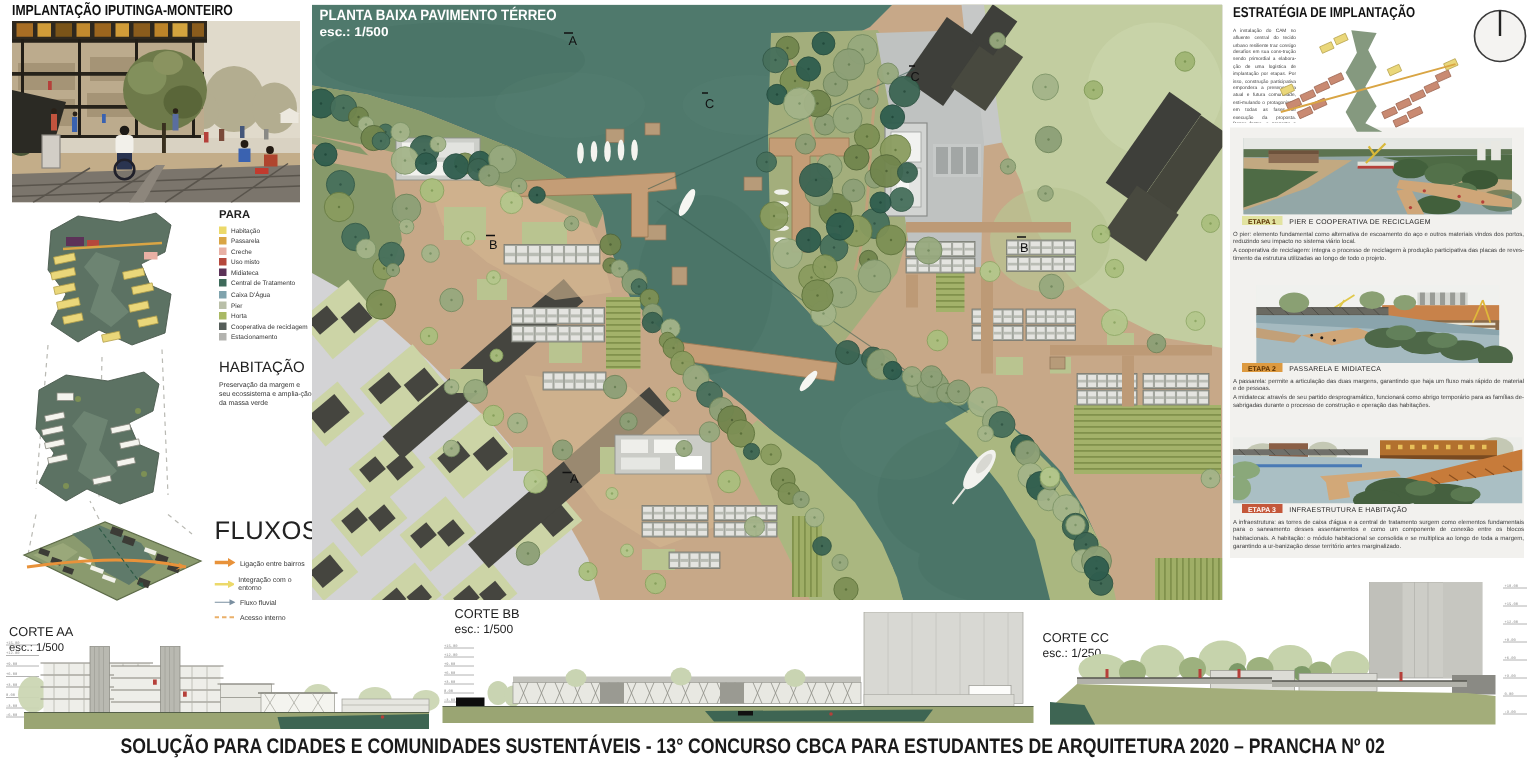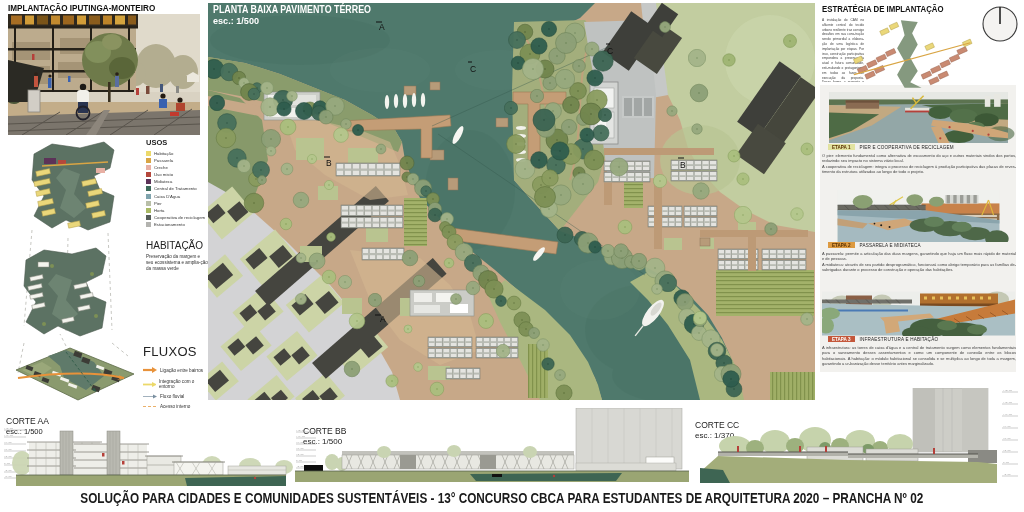--- a/index.html
+++ b/index.html
@@ -212,21 +212,21 @@
   </g>
 
   <path d="M10 240 C 40 236 80 232 116 240" fill="none" stroke="#e8923a" stroke-width="2"></path>
   <path d="M116 240 l-5 -3 l1 3 l-3 2 z" fill="#e8923a"></path>
 
   <line x1="58" y1="214" x2="88" y2="254" stroke="#2e5a46" stroke-width="0.8" stroke-dasharray="3 2"></line>
   <path d="M88 254 l-1 -4 l-3 2 z" fill="#2e5a46"></path>
 </svg>
 
 <div class="abs" style="left:146px;top:138px;width:60px">
-  <div style="font-size:7.5px;font-weight:bold;color:#222;margin-bottom:4px">USOS</div>
+  <div style="font-size:7.5px;font-weight:bold;color:#222;margin-bottom:4px">PARA</div>
 
 <div class="uitem">
       <span class="usw" style="background:#ecd96a"></span>
       <span class="ulb">Habitação</span>
     </div>
 
 <div class="uitem">
       <span class="usw" style="background:#d9a544"></span>
       <span class="ulb">Passarela</span>
     </div>
@@ -276,21 +276,21 @@
       <span class="ulb">Estacionamento</span>
     </div>
 </div>
 
 <div class="abs" style="left:146px;top:240px;width:62px">
   <div style="font-size:10px;color:#222;margin-bottom:3px">HABITAÇÃO</div>
   <div style="font-size:4.6px;color:#333;line-height:1.3">Preservação da margem e seu ecossistema e amplia-ção da massa verde</div>
 </div>
 
 <div class="abs" style="left:143px;top:344px;width:64px">
-  <div style="font-size:13px;color:#222;margin-bottom:8px;letter-spacing:0.3px">FLUXOS</div>
+  <div style="font-size:17px;color:#222;margin-bottom:8px;letter-spacing:0.3px">FLUXOS</div>
 
   <div style="display:flex;align-items:center;margin-bottom:6px">
     <svg width="14" height="6">
         <line x1="0" y1="3" x2="10" y2="3" stroke="#e8923a" stroke-width="2.2"></line>
         <path d="M14 3 l-5 -3 v6 z" fill="#e8923a"></path>
       </svg>
     <span style="font-size:4.6px;color:#333;margin-left:3px">Ligação entre bairros</span>
   </div>
 
   <div style="display:flex;align-items:center;margin-bottom:5px">
@@ -1568,23 +1568,23 @@
 
 <div class="abs etapa" style="left:828px;top:336px">
   <span class="etlabel" style="background:#c4573a;color:#fff">ETAPA 3</span>
   <span class="etcap">INFRAESTRUTURA E HABITAÇÃO</span>
 </div>
 
 <div class="abs tiny" style="left:822px;top:345px;width:194px">A infraestrutura: as torres de caixa d'água e a central de tratamento surgem como elementos fundamentais para o saneamento desses assentamentos e como um componente de conexão entre os blocos habitacionais. A habitação: o módulo habitacional se consolida e se multiplica ao longo de toda a margem, garantindo a ur-banização desse território antes marginalizado.</div>
 
 <div class="abs ctitle" style="left:6px;top:417px">CORTE AA<br><span style="font-size:7.5px">esc.: 1/500</span></div>
 
-<div class="abs ctitle" style="left:303px;top:427px">CORTE BB<br><span style="font-size:8px">esc.: 1/500</span></div>
-
-<div class="abs ctitle" style="left:695px;top:421px">CORTE CC<br><span style="font-size:8px">esc.: 1/370</span></div>
+<div class="abs ctitle" style="left:303px;top:405px">CORTE BB<br><span style="font-size:8px">esc.: 1/500</span></div>
+
+<div class="abs ctitle" style="left:695px;top:421px">CORTE CC<br><span style="font-size:8px">esc.: 1/250</span></div>
 
 <svg class="abs" style="left:2px;top:425px" width="294" height="64" viewBox="0 0 294 64">
 
   <g stroke="#999" stroke-width="0.5">
     <line x1="2" y1="5" x2="24" y2="5"></line>
       <line x1="2" y1="12" x2="24" y2="12"></line>
       <line x1="2" y1="19" x2="24" y2="19"></line>
     <line x1="2" y1="26" x2="24" y2="26"></line>
       <line x1="2" y1="33" x2="24" y2="33"></line>
       <line x1="2" y1="40" x2="24" y2="40"></line>

